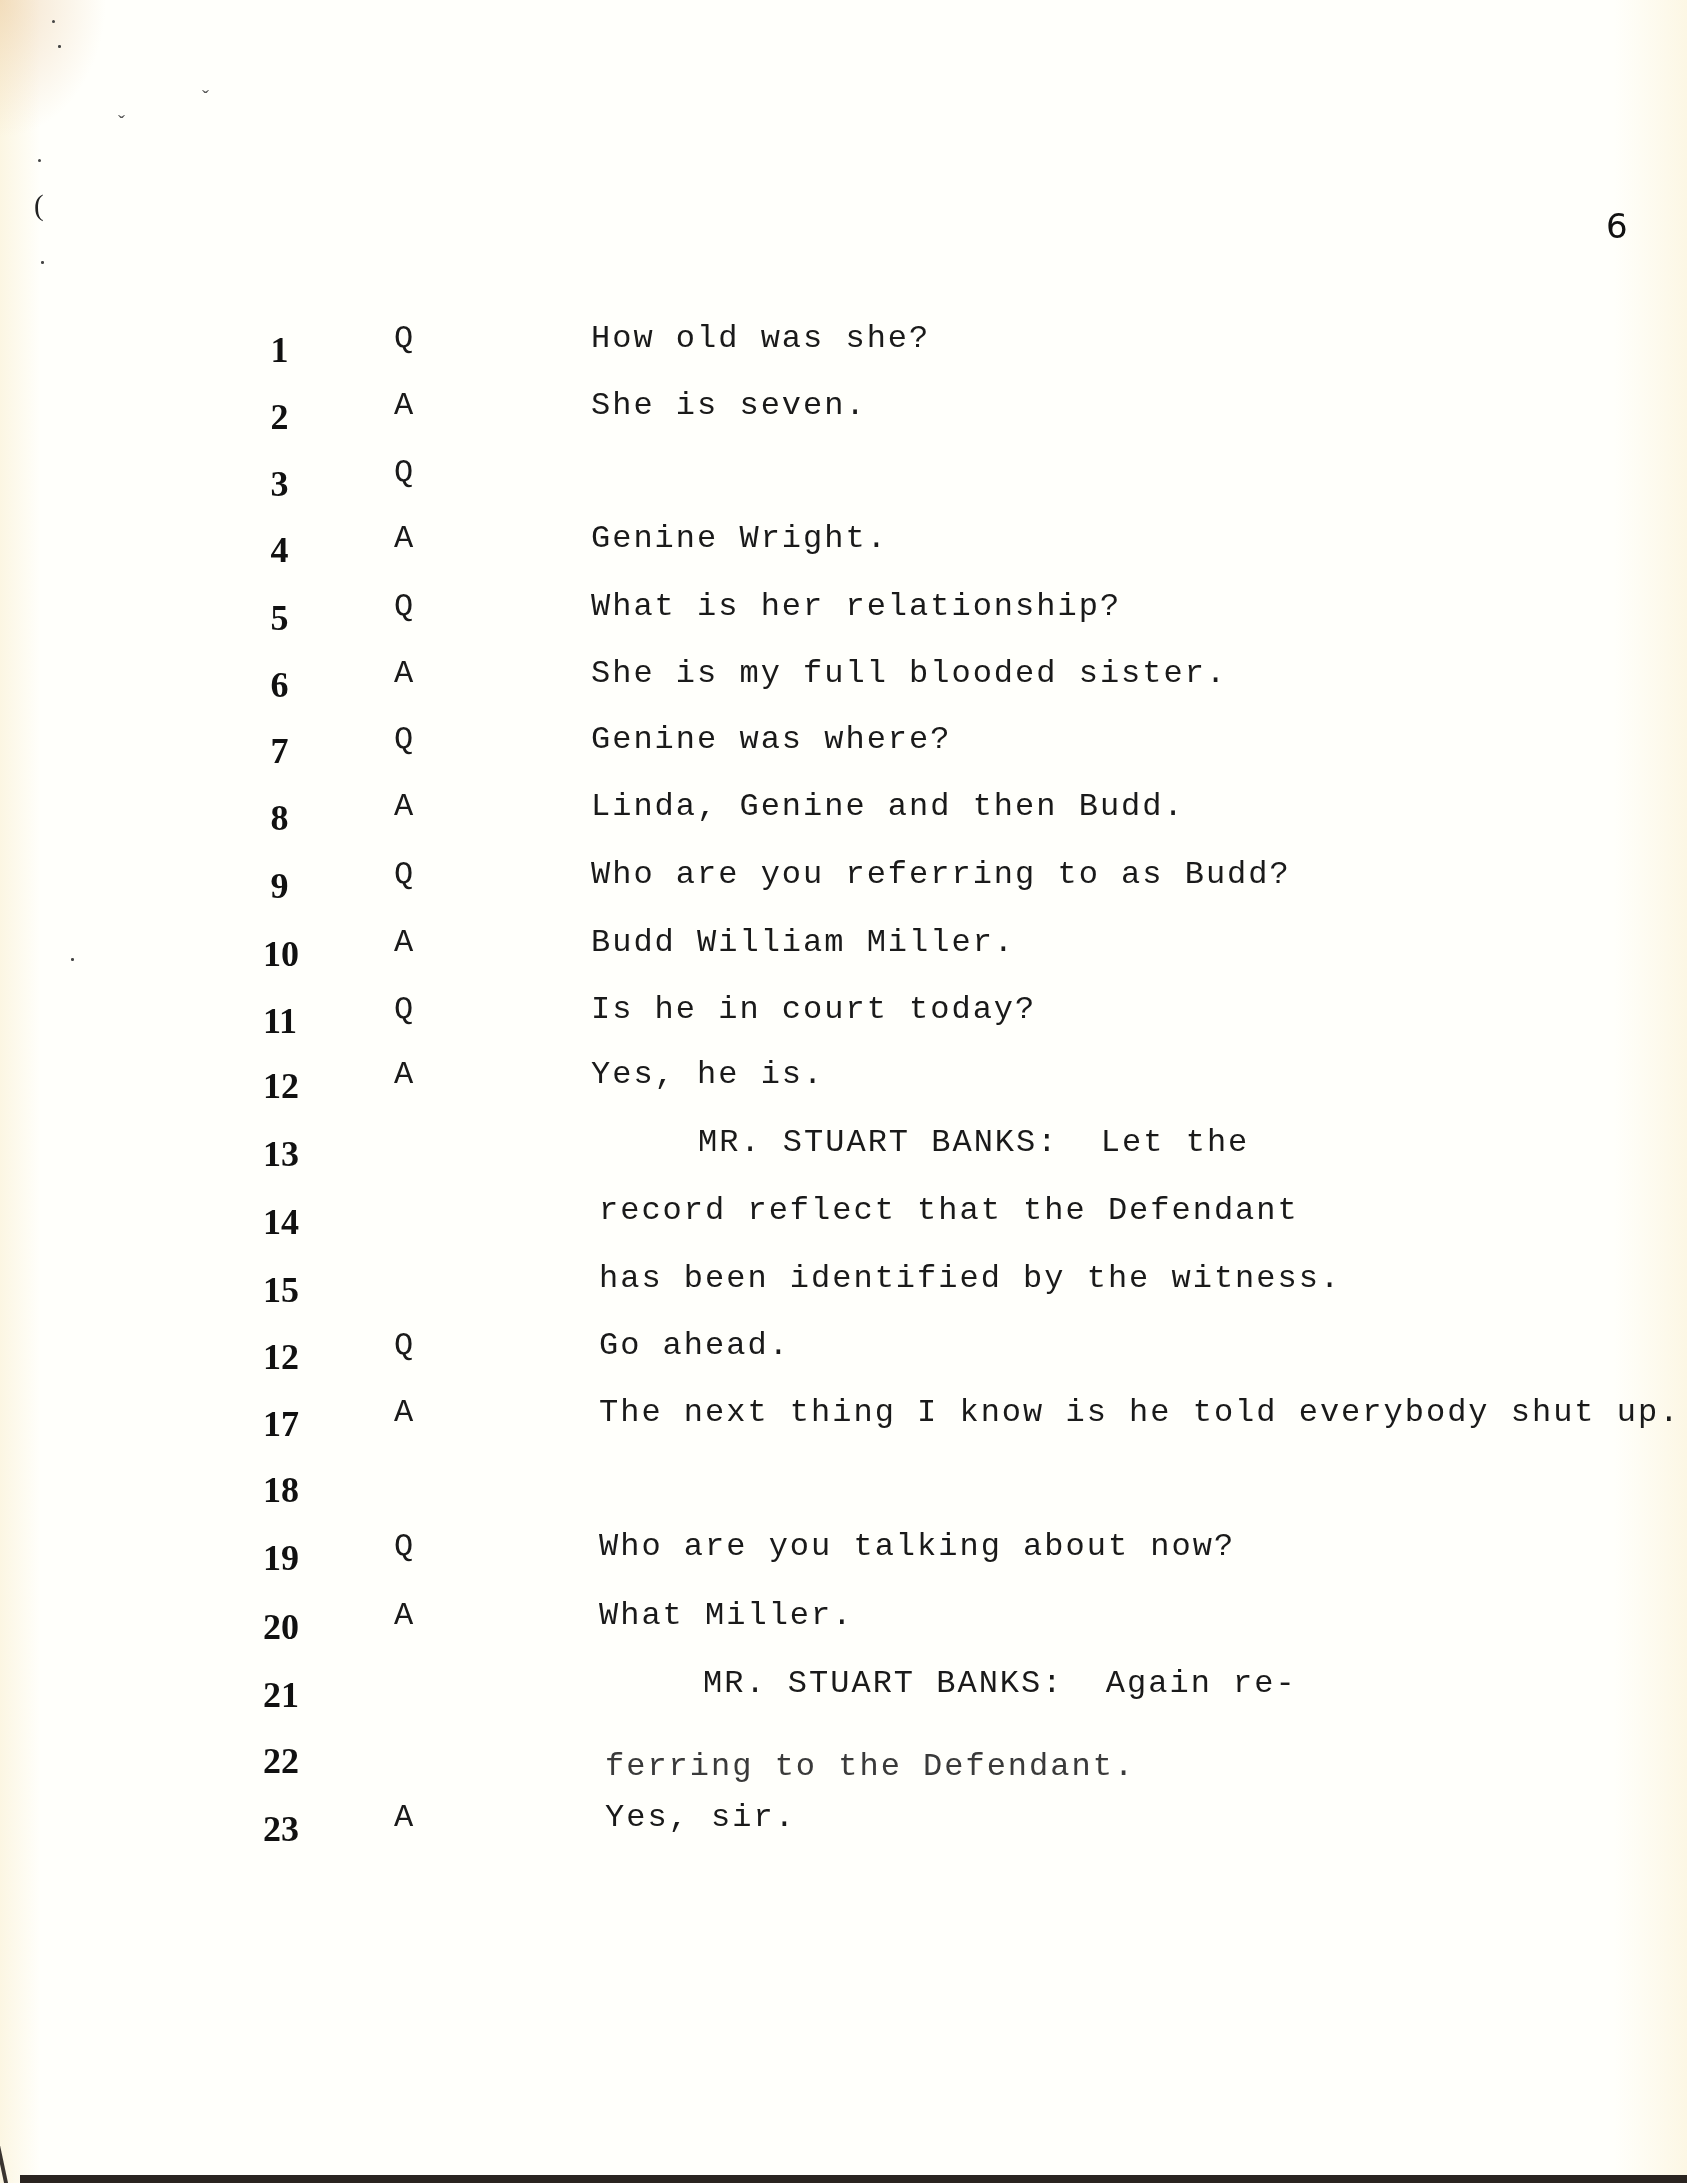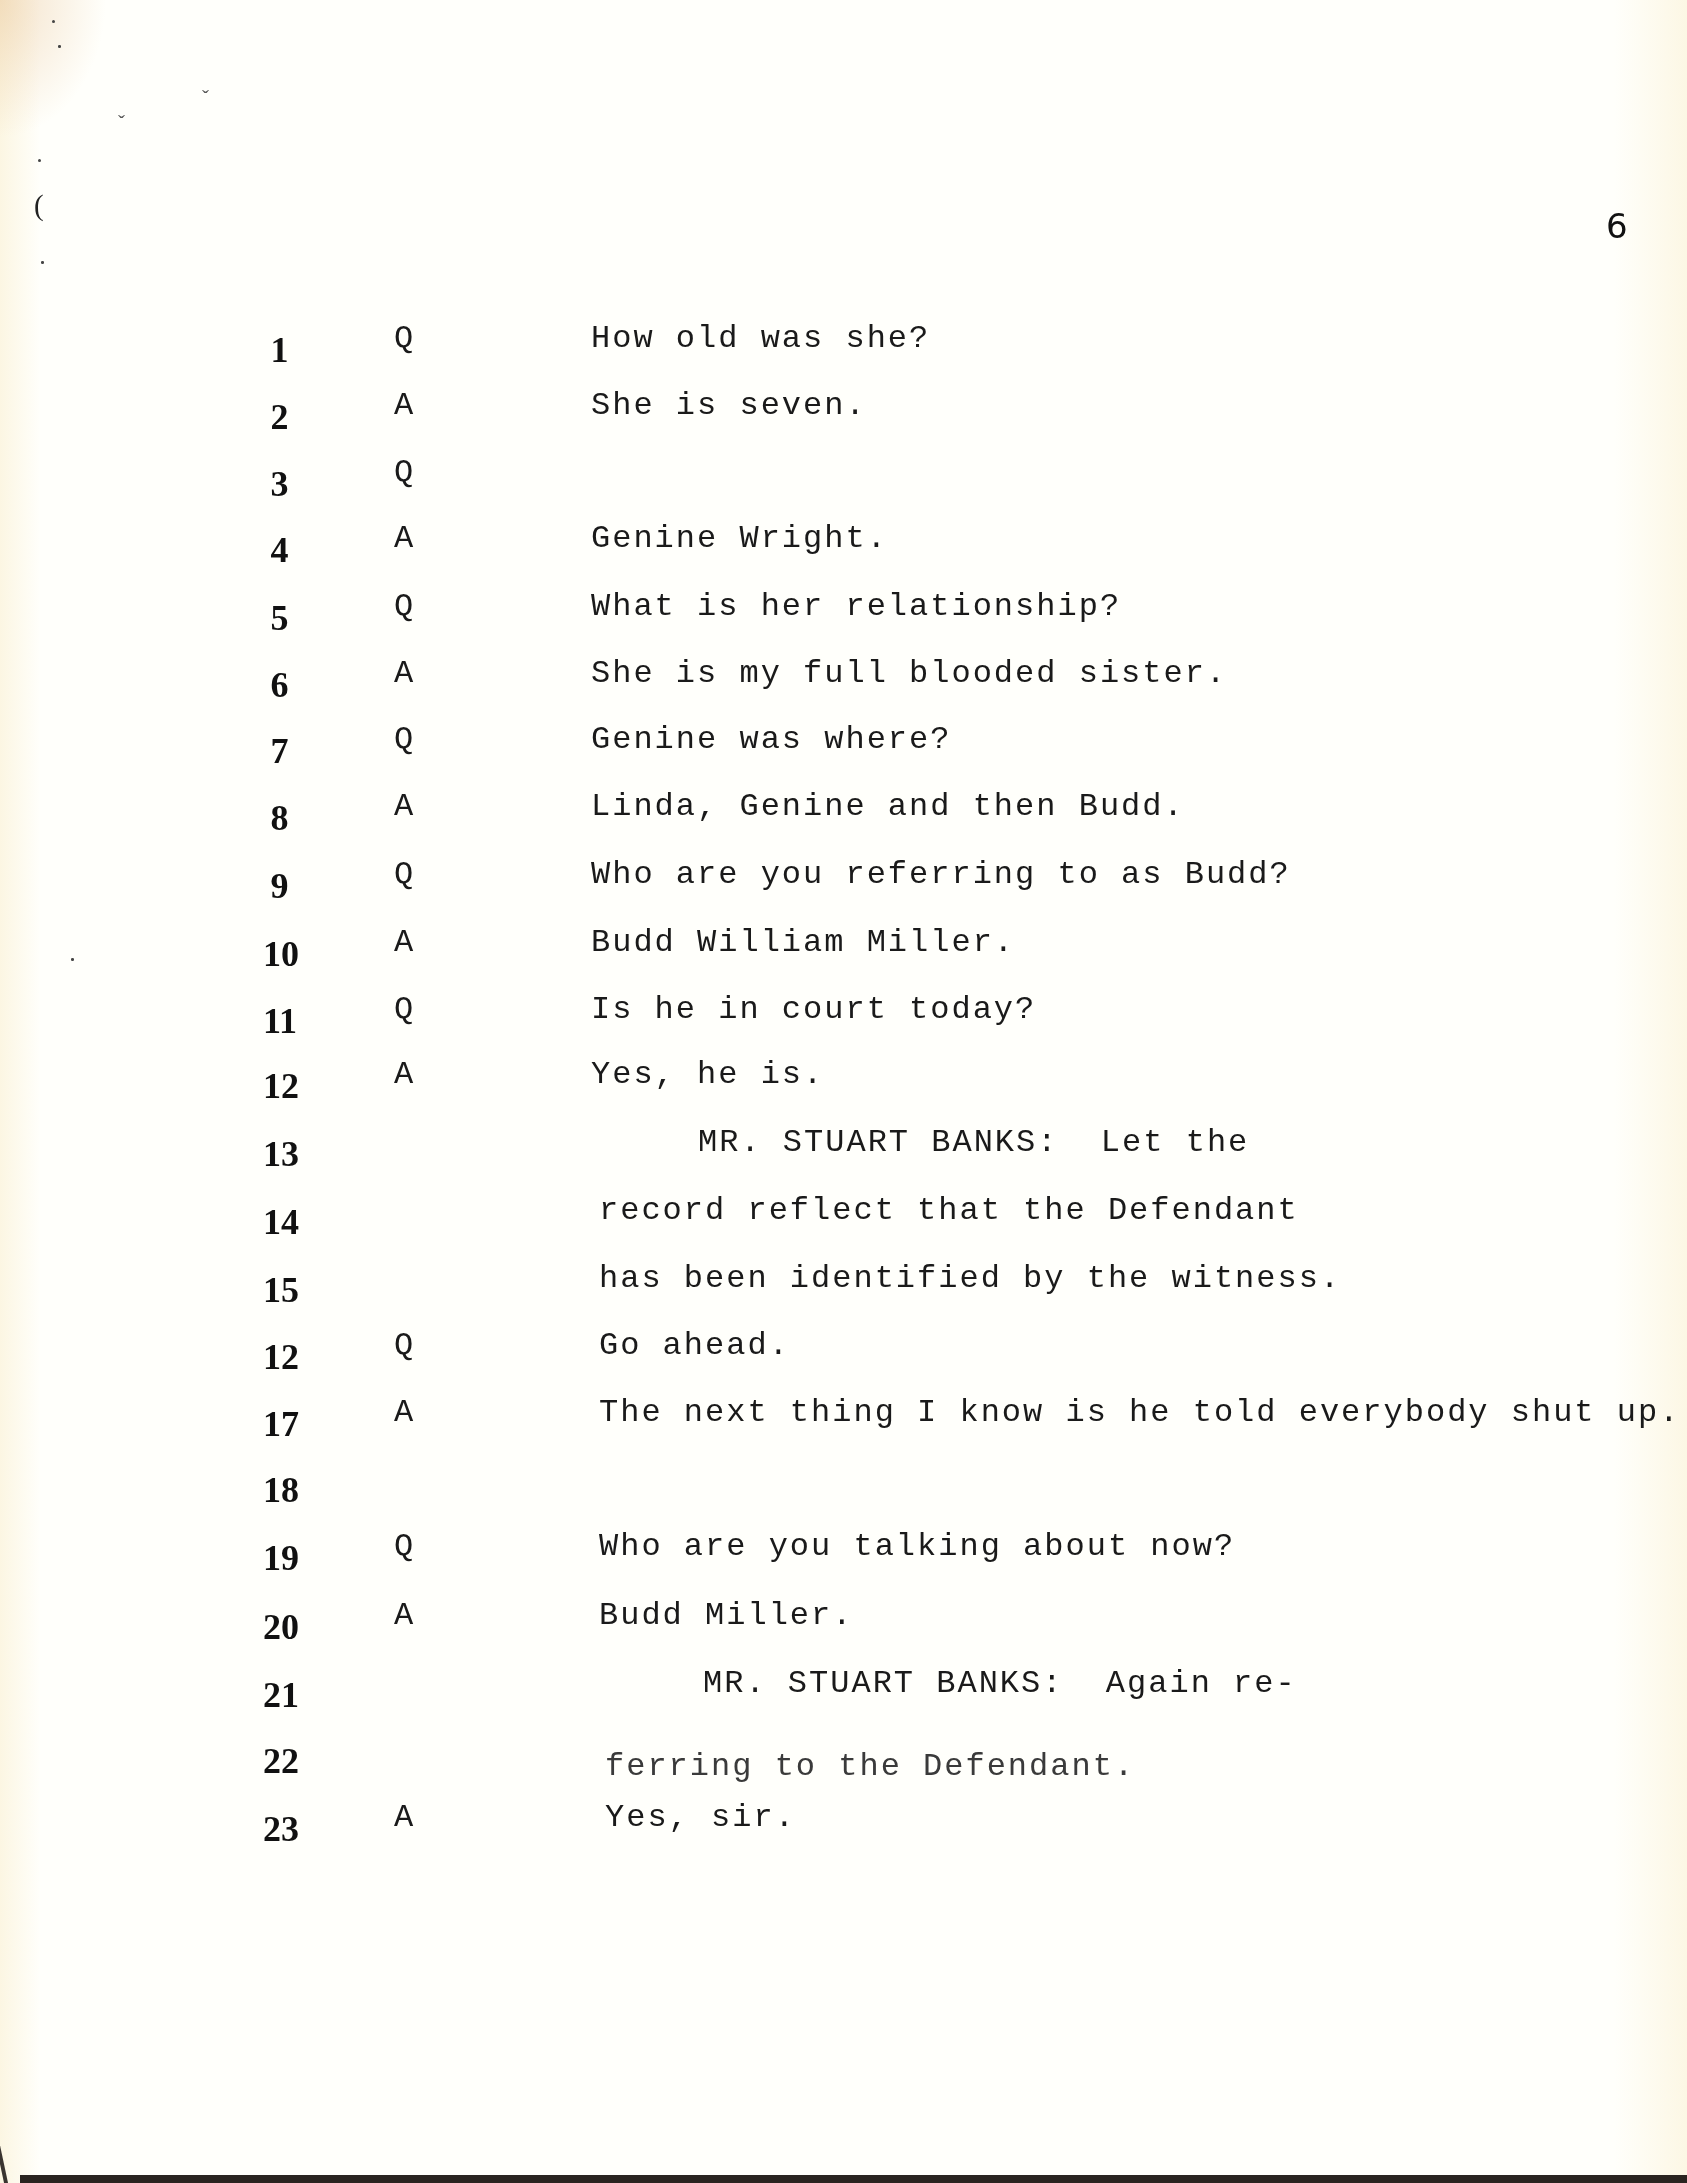--- a/index.html
+++ b/index.html
@@ -206,21 +206,21 @@
       <span class="line-number">18</span>
     </div>
     <div class="line" style="top:1537px;">
       <span class="line-number">19</span>
       <span class="qa-marker">Q</span>
       <span class="line-text text-cont">Who are you talking about now?</span>
     </div>
     <div class="line" style="top:1606px;">
       <span class="line-number">20</span>
       <span class="qa-marker">A</span>
-      <span class="line-text text-cont">Budd Miller.</span>
+      <span class="line-text text-cont">What Miller.</span>
     </div>
     <div class="line" style="top:1674px;">
       <span class="line-number">21</span>
       <span class="line-text text-colloquy" style="left:703px;">MR. STUART BANKS:  Again re-</span>
     </div>
     <div class="line" style="top:1740px;">
       <span class="line-number">22</span>
       <span class="line-text text-cont" style="left:605px;color:#3a3a3a;margin-top:17px;">ferring to the Defendant.</span>
     </div>
     <div class="line" style="top:1808px;">

